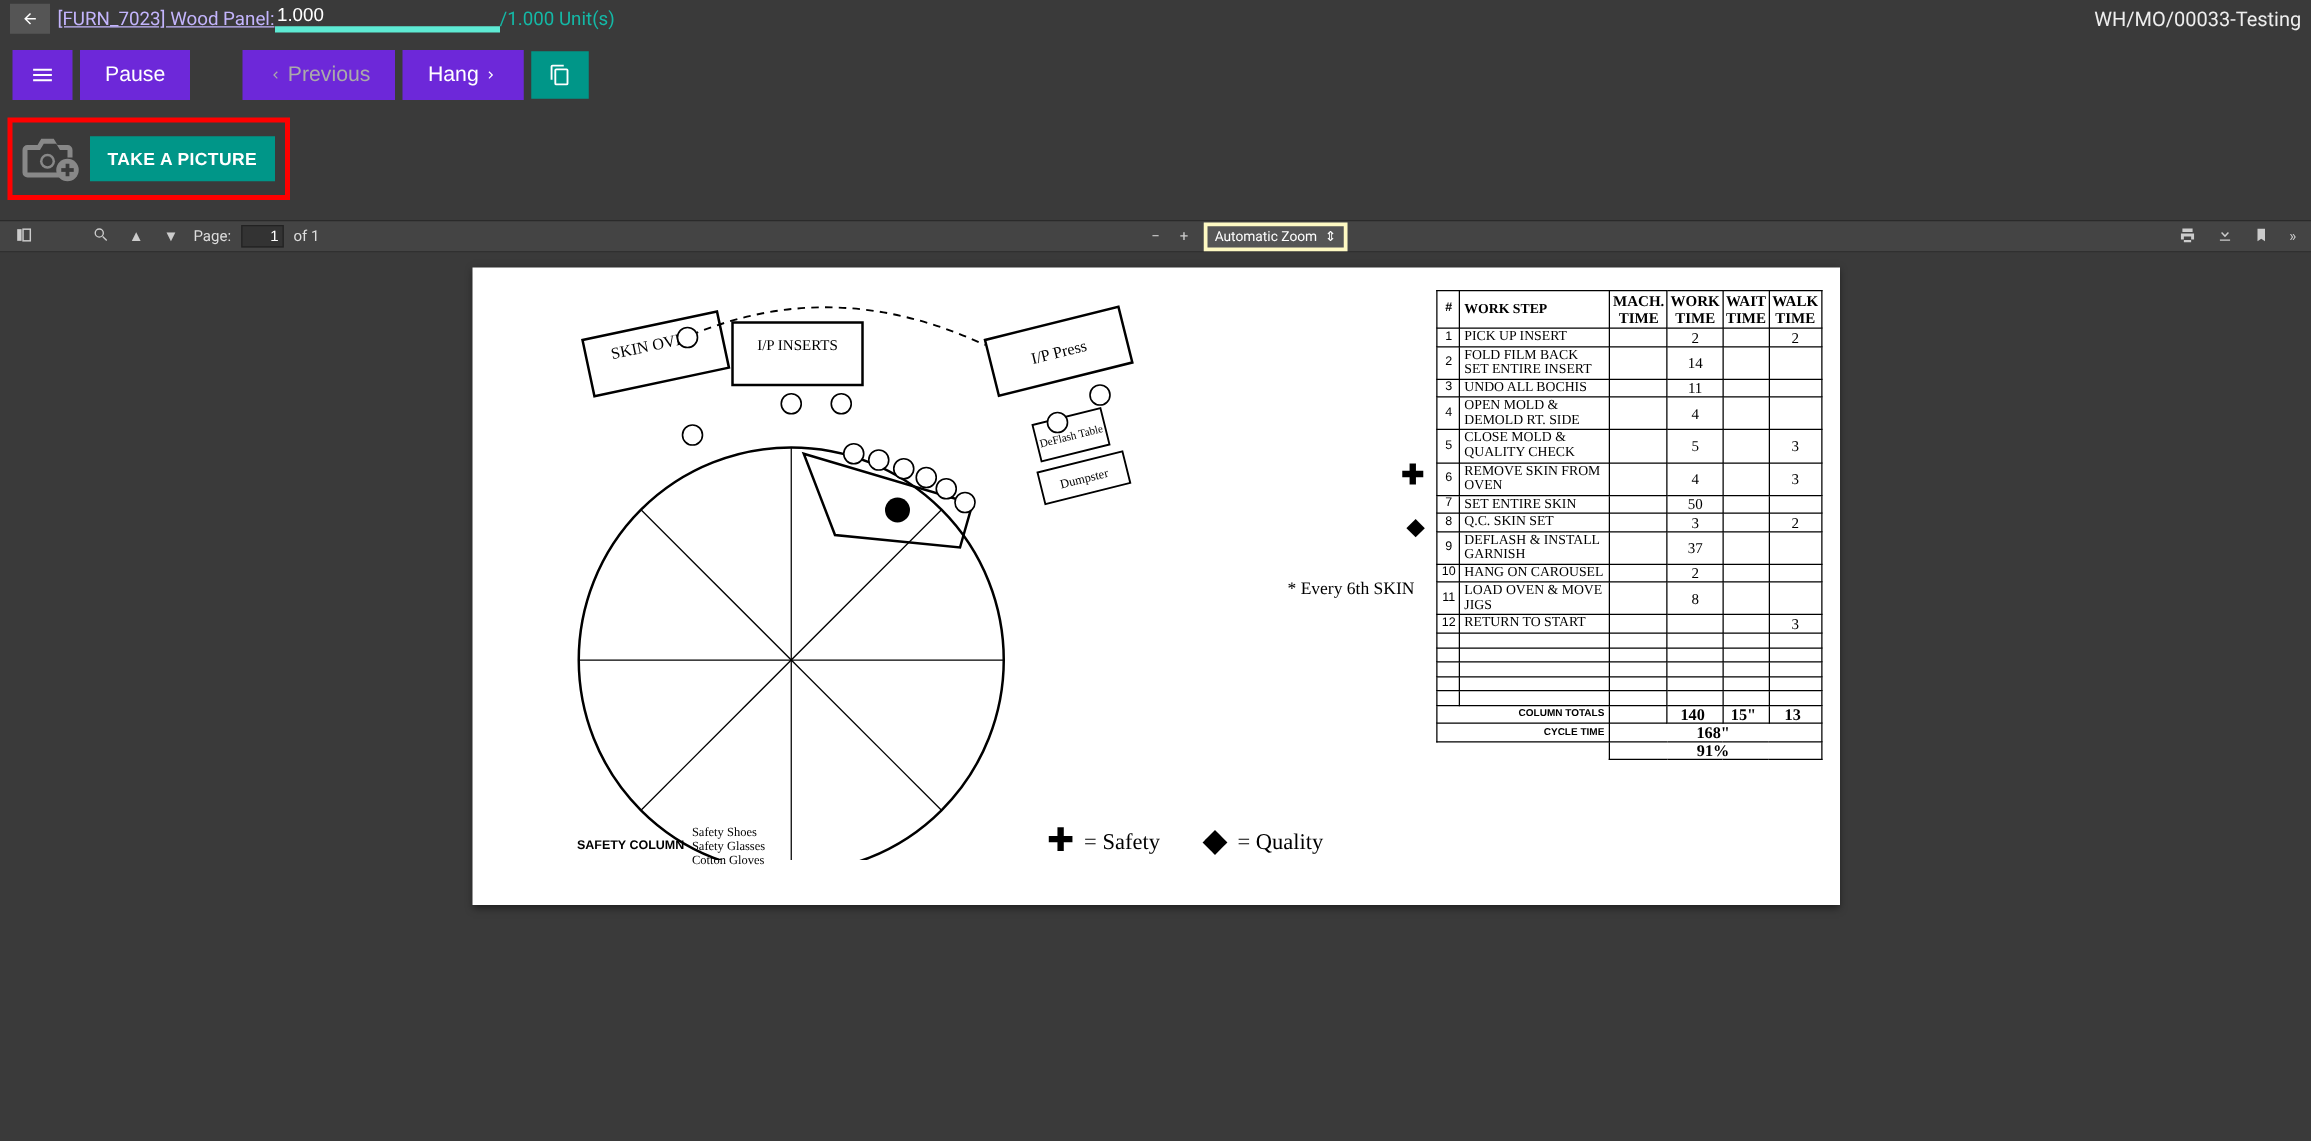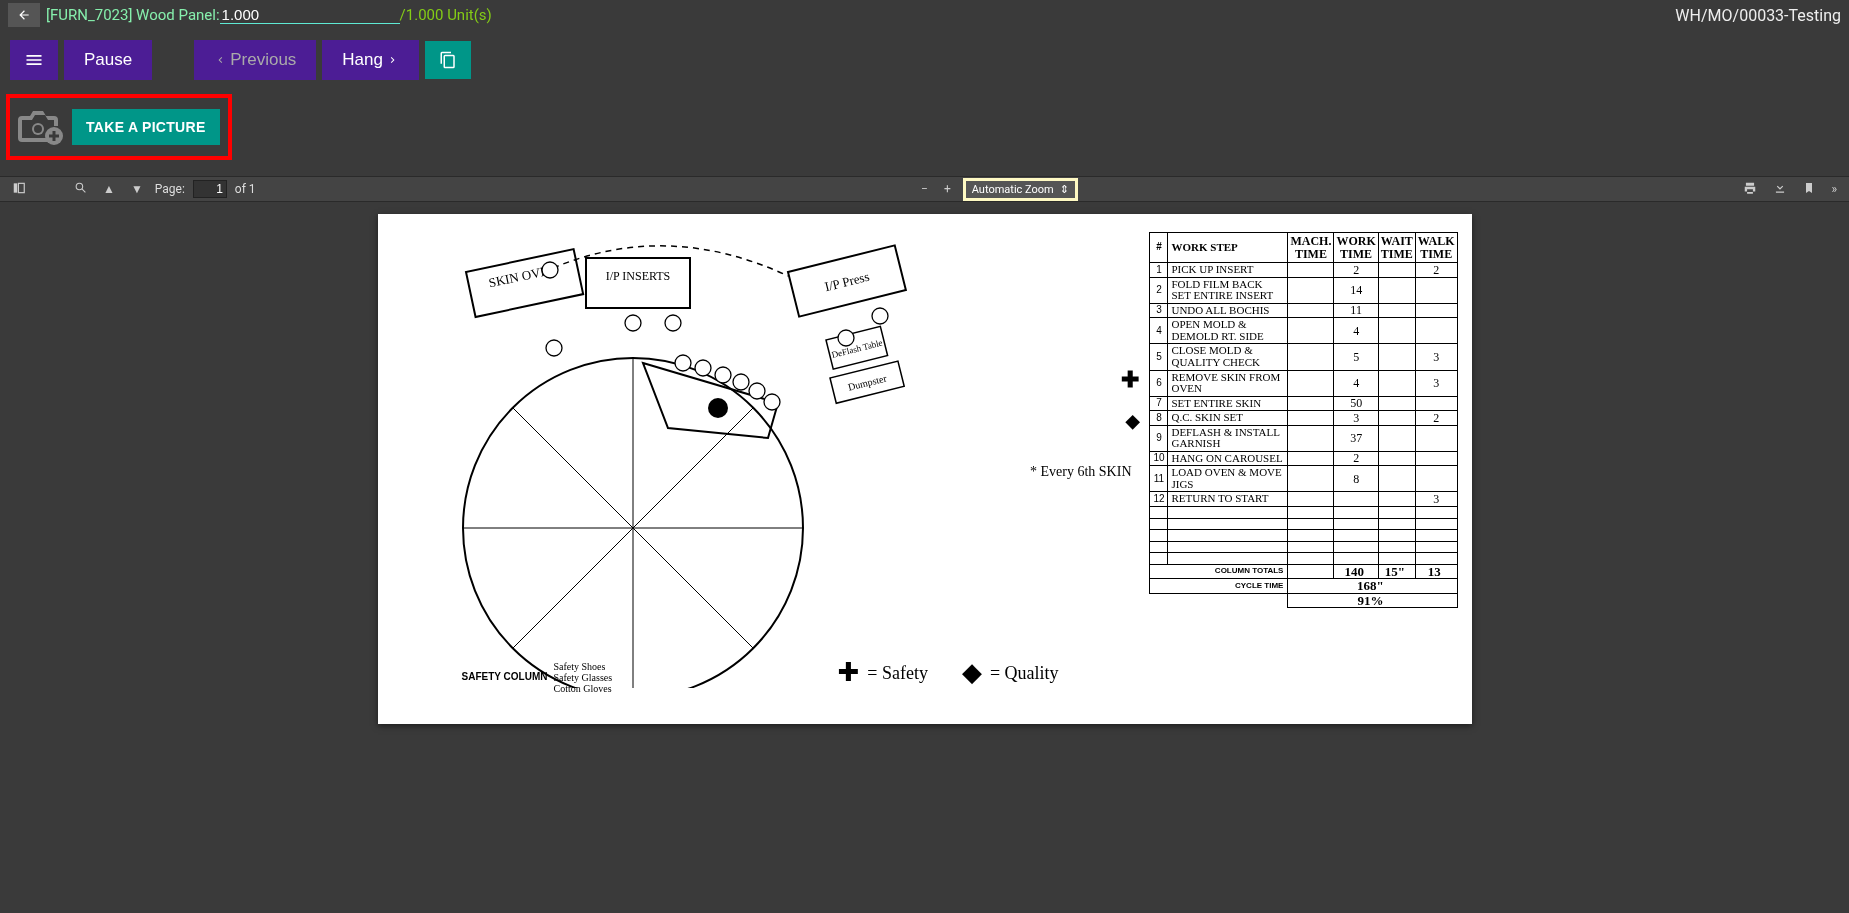--- a/index.html
+++ b/index.html
@@ -21,43 +21,43 @@
     padding: 0 8px;
     font-size: 15px;
   }
   .back-btn {
     width: 32px; height: 24px;
     background: #555;
     display: flex; align-items: center; justify-content: center;
     margin-right: 6px;
     cursor: pointer;
   }
-  .hdr-title { color: #86efac; }
+  .hdr-title { color: #c4b5fd; text-decoration: underline; }
   .qty-input {
     background: transparent;
     border: none;
-    border-bottom: 1px solid #5eead4;
+    border-bottom: 5px solid #5eead4;
     color: #fff;
     width: 180px;
     font-size: 15px;
     padding: 0 2px;
   }
-  .hdr-units { color: #84cc16; }
+  .hdr-units { color: #14b8a6; }
   .hdr-right { margin-left: auto; color: #eee; font-size: 16px; }
 
   
   .btnbar {
     display: flex;
     align-items: center;
     gap: 6px;
     padding: 10px 10px 14px 10px;
     background: #3a3a3a;
   }
   .btn {
-    background: #4c1d95;
+    background: #6d28d9;
     color: #fff;
     border: none;
     padding: 10px 20px;
     font-size: 17px;
     font-weight: 500;
     cursor: pointer;
     display: flex;
     align-items: center;
     gap: 4px;
   }

